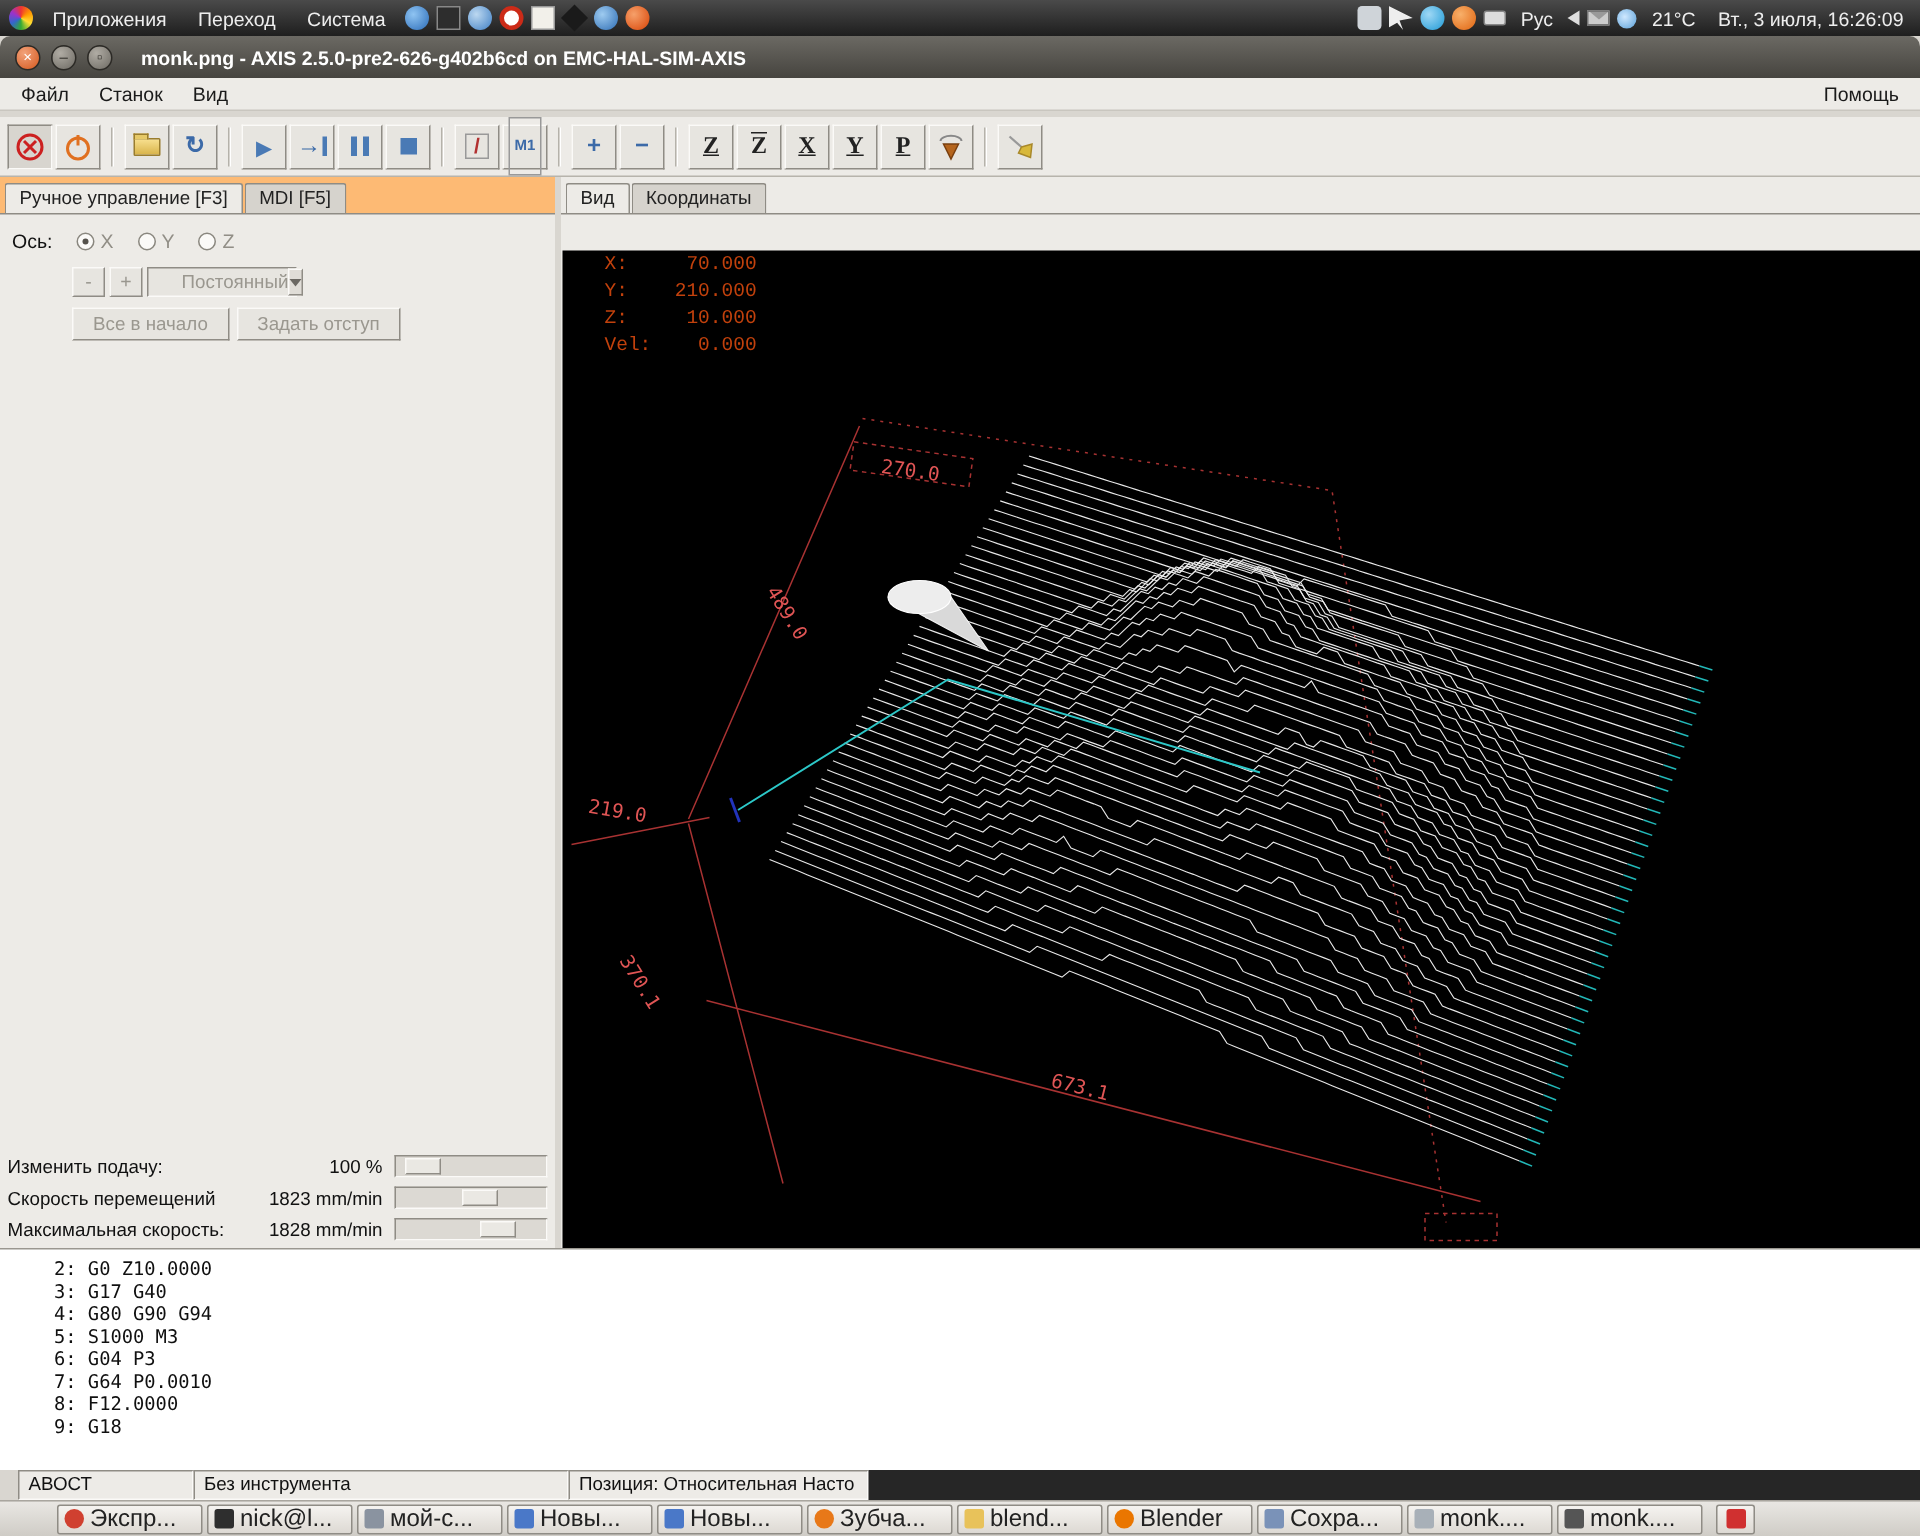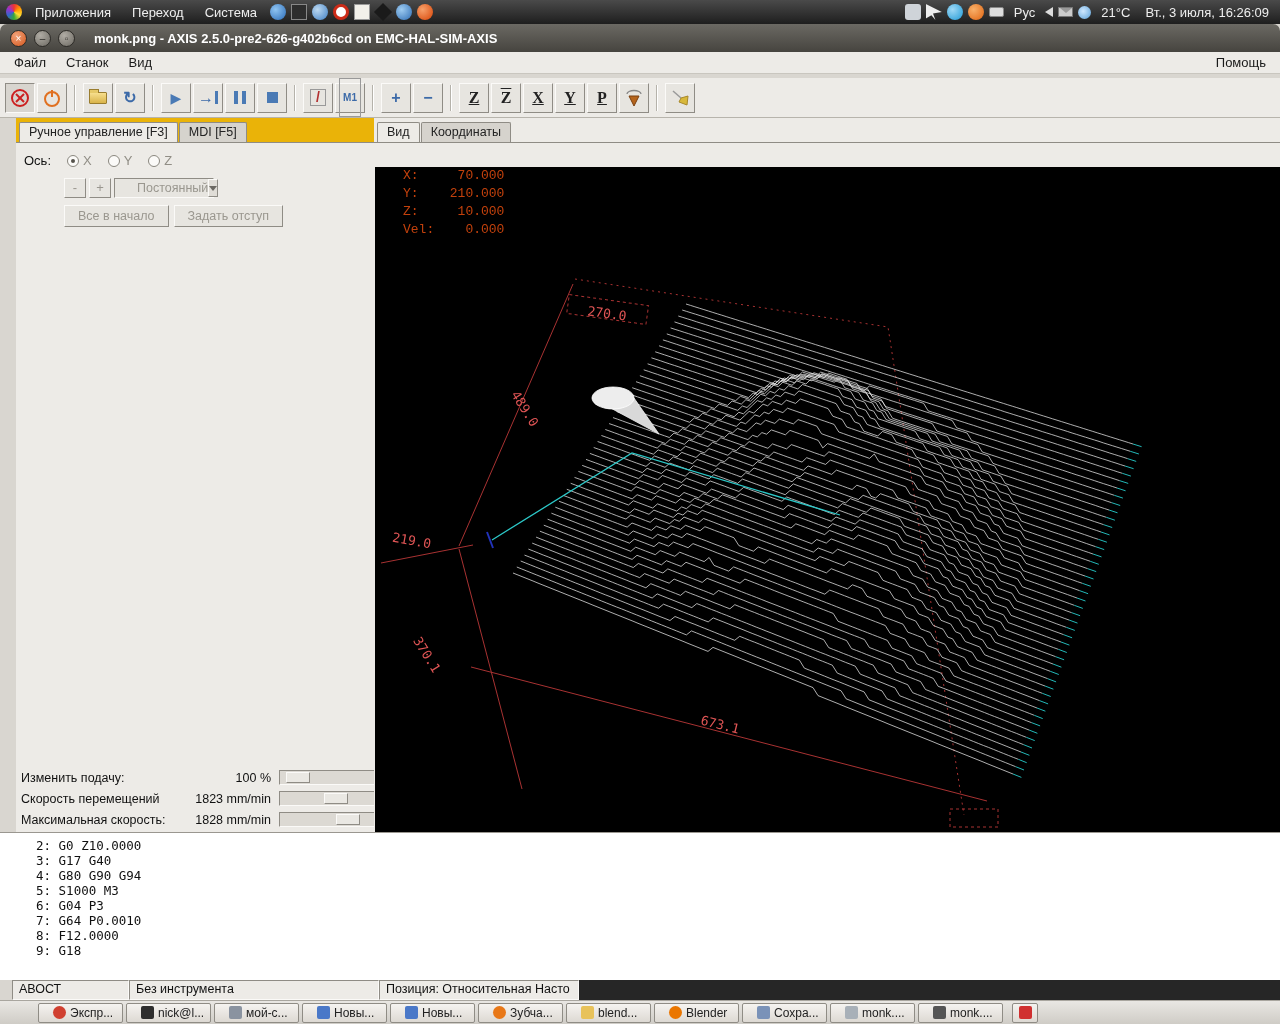--- a/index.html
+++ b/index.html
@@ -48,21 +48,21 @@
   .pbar{width:4px;height:13px;background:#4a7ab5;margin:0 2px}
   .stopsq{width:11px;height:11px;background:#4a7ab5}
   .slash-glyph{color:#b23030;font-weight:bold;font-size:14px;border:1px solid #999;padding:0 5px;line-height:15px}
   .m1-glyph{color:#3c6aa8;font-weight:bold;font-size:10px;border:1px solid #999;padding:13px 3px;line-height:11px}
   .viewletter{font-family:"Liberation Serif",serif;font-weight:bold;font-size:16px;color:#222;text-decoration:underline;line-height:1}
   .viewletter.overline{text-decoration:overline}
   .folder-icon{width:18px;height:12px;background:linear-gradient(#f7df8e,#d9b44a);border:1px solid #9a7d2e;border-radius:1px;position:relative}
   .folder-icon::before{content:"";position:absolute;top:-4px;left:-1px;width:8px;height:3px;background:#e6c968;border:1px solid #9a7d2e;border-bottom:none}
 
   
-  #left-panel{position:absolute;top:118px;left:16px;width:370px;height:714px;background:#eab308}
+  #left-panel{position:absolute;top:118px;left:0;width:370px;height:714px;background:#fdba74}
   #preview-panel{position:absolute;top:118px;left:374px;right:0;height:714px;background:#edebe7}
   .tabs{display:flex;align-items:flex-end;height:24px;padding-left:3px;gap:1px}
   .tab{border:1px solid #8f8c85;border-bottom:none;background:#d6d3cd;padding:2px 9px 3px;font-size:12.5px;color:#222;border-radius:2px 2px 0 0;white-space:nowrap}
   .tab.active{background:#edebe7;position:relative;top:1px;padding-bottom:4px}
   .panel-body{position:absolute;top:24px;left:0;right:0;bottom:0;border-top:1px solid #8f8c85;background:#edebe7}
 
   
   .axis-row{display:flex;align-items:center;gap:16px;padding:10px 8px 6px;font-size:13px;color:#111}
   .radio-wrap{display:flex;align-items:center;gap:4px}
   .radio{width:12px;height:12px;border-radius:50%;border:1px solid #8a877f;background:#fbfaf8;position:relative;flex:none}
@@ -97,21 +97,21 @@
   
   #statusbar{position:absolute;top:980px;left:12px;right:0;height:20px;background:#edebe7;display:flex;font-size:12.5px;color:#111}
   .scell{border:1px solid;border-color:#8f8c85 #fbfaf8 #fbfaf8 #8f8c85;padding:1px 6px;white-space:nowrap;overflow:hidden;flex:none}
   .scell.estop{width:117px}
   .scell.tool{width:250px}
   .scell.pos{width:200px}
   #status-fill{flex:1;background:#262626}
 
   
   #taskbar{position:absolute;top:1000px;left:0;right:0;height:24px;background:linear-gradient(#e9e7e3,#cfccc6);border-top:1px solid #a9a69f;display:flex;align-items:center;padding:0 3px 0 38px;gap:3px}
-  .task-btn{width:85px;height:20px;border:1px solid #8f8c85;border-radius:2px;background:linear-gradient(#f5f3f0,#ddd9d3);display:flex;align-items:center;gap:4px;padding:0 14px;font-size:12px;color:#222;overflow:hidden;white-space:nowrap;flex:none}
+  .task-btn{width:97px;height:20px;border:1px solid #8f8c85;border-radius:2px;background:linear-gradient(#f5f3f0,#ddd9d3);display:flex;align-items:center;gap:4px;padding:0 4px;font-size:16px;color:#222;overflow:hidden;white-space:nowrap;flex:none}
   .ticon{width:13px;height:13px;flex:none;border-radius:2px}
   .ticon.round{border-radius:50%}
   .task-icon-only{width:26px;height:20px;border:1px solid #8f8c85;border-radius:2px;background:linear-gradient(#f5f3f0,#ddd9d3);display:flex;align-items:center;justify-content:center;flex:none;margin-left:6px}
 </style>
 </head>
 <body>
 
 <div id="gnome-panel">
   <div class="picon logo"></div>
   <div class="panel-menu">Приложения</div>

